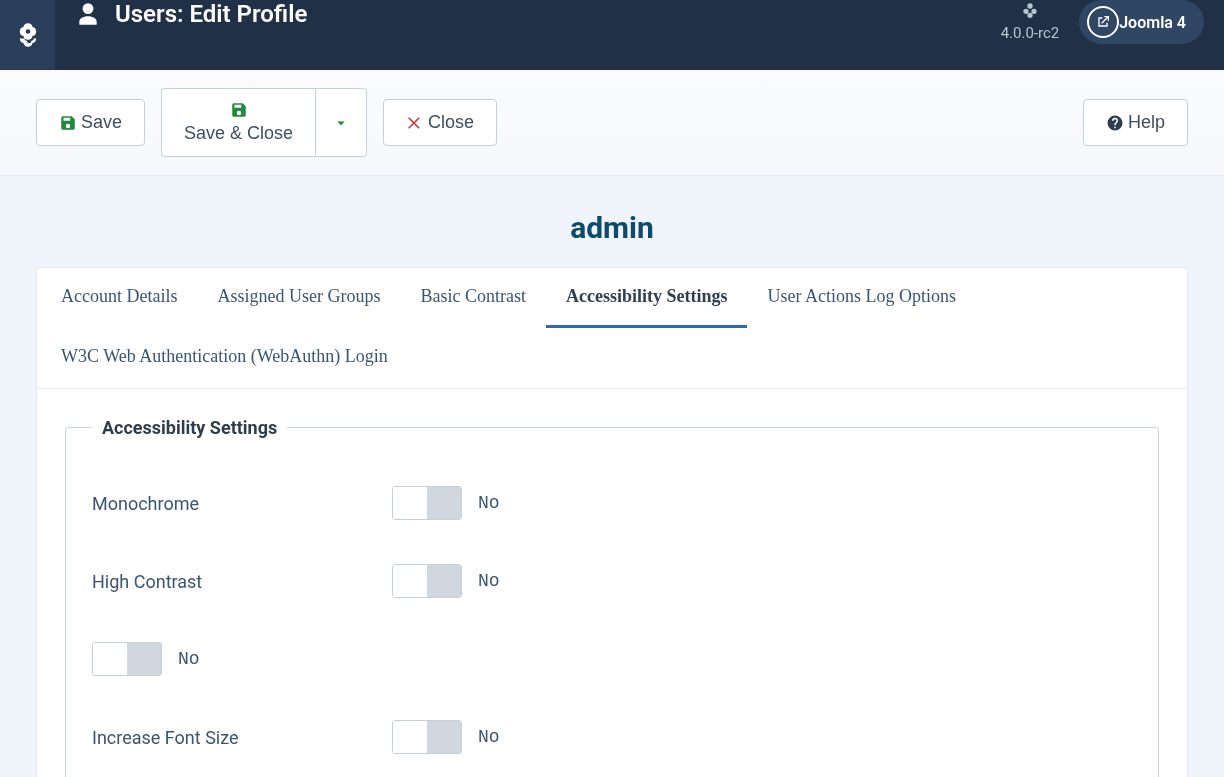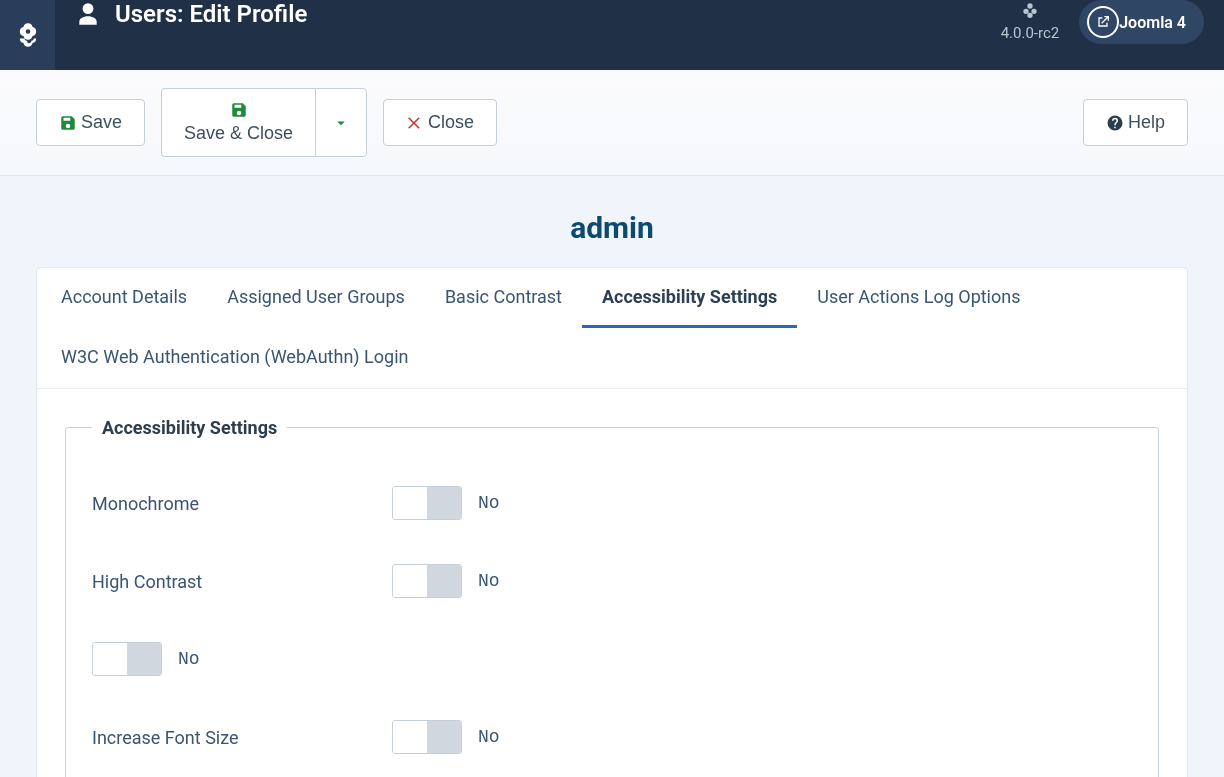--- a/index.html
+++ b/index.html
@@ -110,20 +110,21 @@
   .tabs-card {
     background: #fff;
     border: 1px solid #e1e8ef;
     border-radius: 4px 4px 0 0;
   }
   .tabs {
     display: flex;
     flex-wrap: wrap;
     border-bottom: 1px solid #e8edf2;
     padding: 0 4px;
+    font-family: Liberation Serif, serif;
   }
   .tab {
     padding: 18px 20px;
     font-size: 18px;
     color: #3a5572;
     cursor: pointer;
     border-bottom: 3px solid transparent;
     white-space: nowrap;
   }
   .tab.active {

